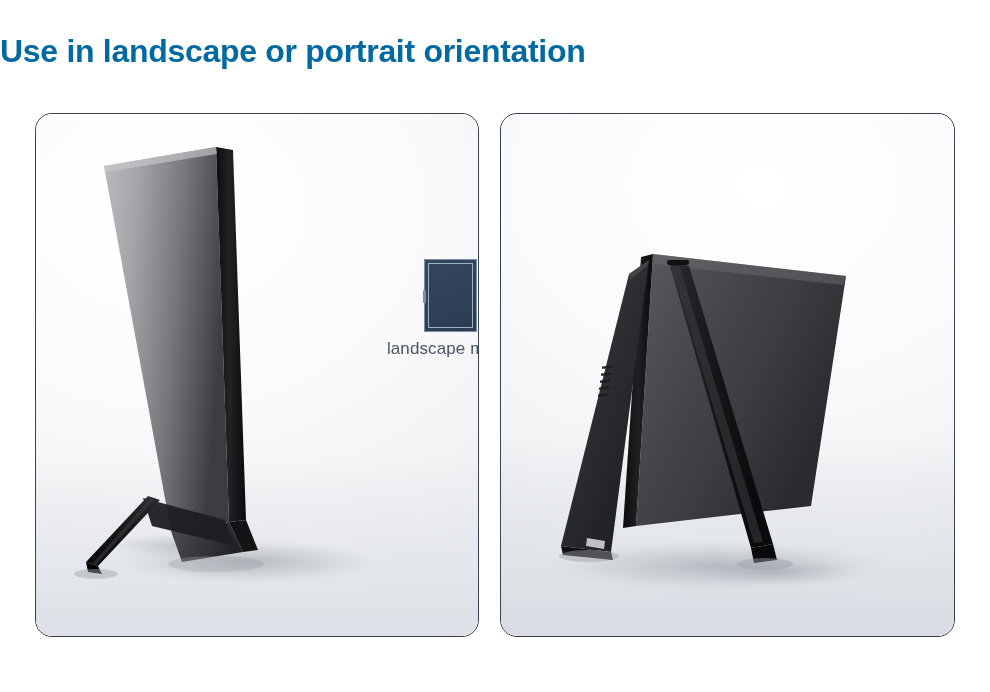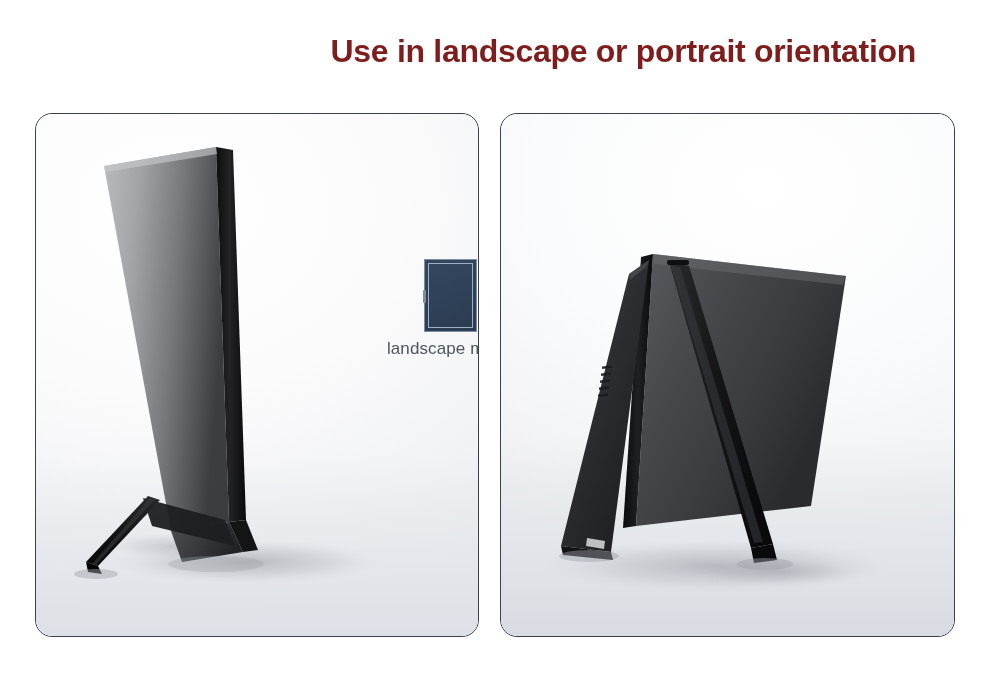--- a/index.html
+++ b/index.html
@@ -15,25 +15,25 @@
     font-family: "Liberation Sans", sans-serif;
     -webkit-font-smoothing: antialiased;
   }
 
   
   .page-title {
     position: absolute;
     left: 0;
     top: 33px;
     width: 916px;
-    text-align: right;
+    text-align: left;
     font-size: 32px;
     font-weight: bold;
     letter-spacing: -0.3px;
-    color: #7f1d1d;
+    color: #0369a1;
     font-family: "Liberation Sans", sans-serif;
   }
 
   
   .card {
     position: absolute;
     top: 113px;
     height: 524px;
     border: 1px solid #3a4050;
     border-radius: 17px;

